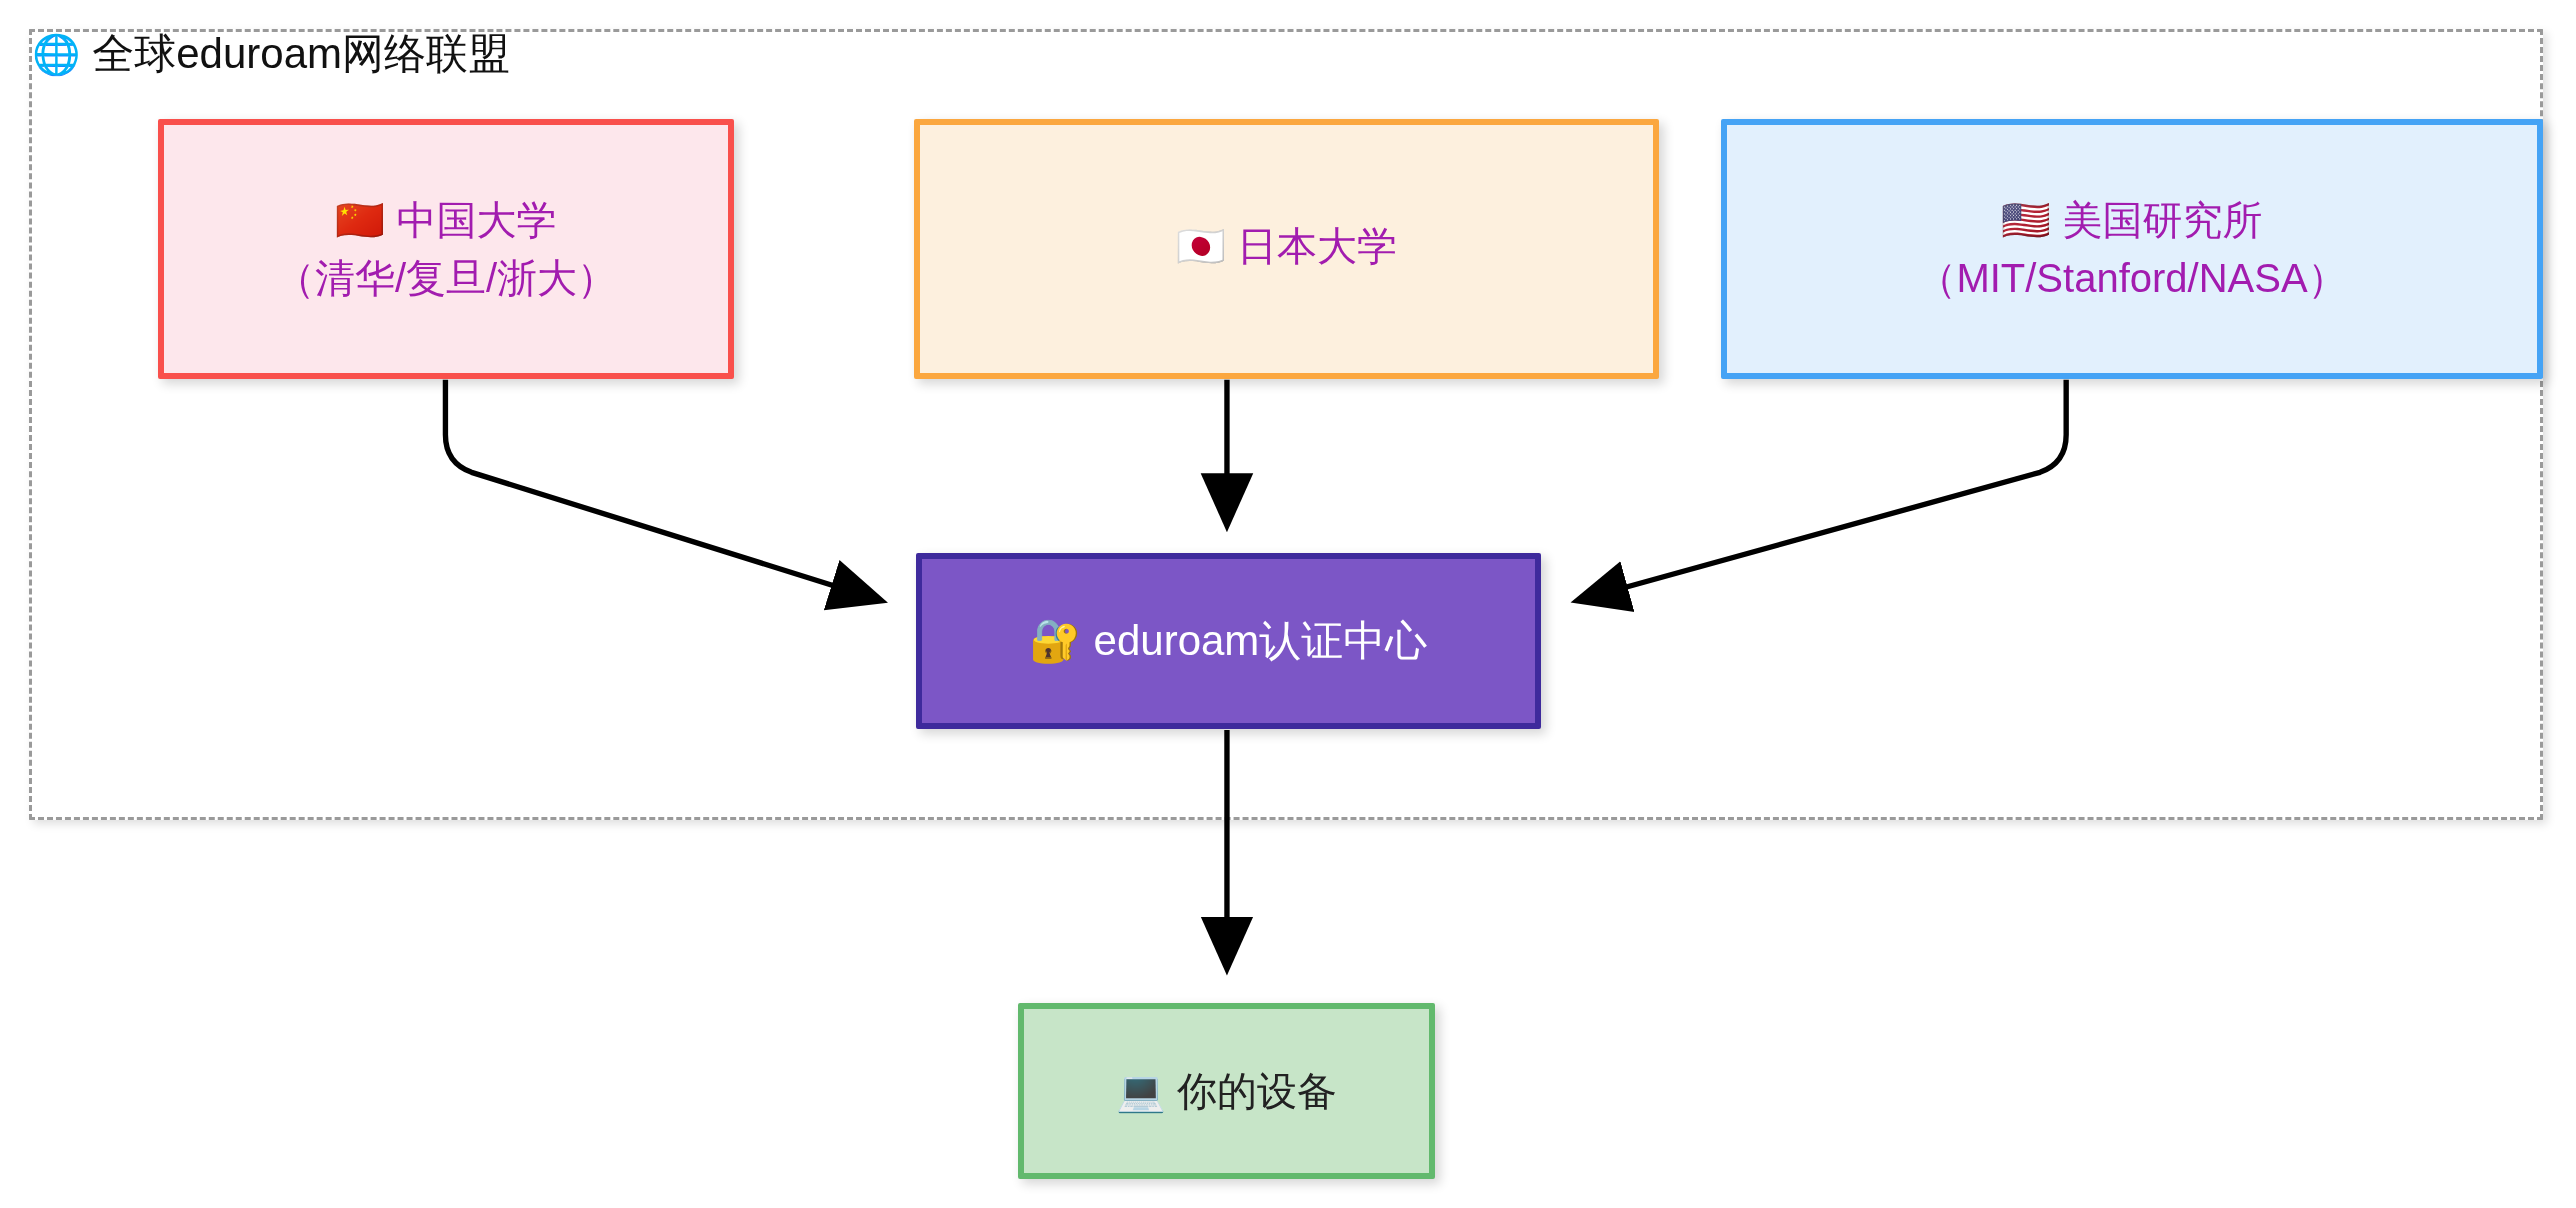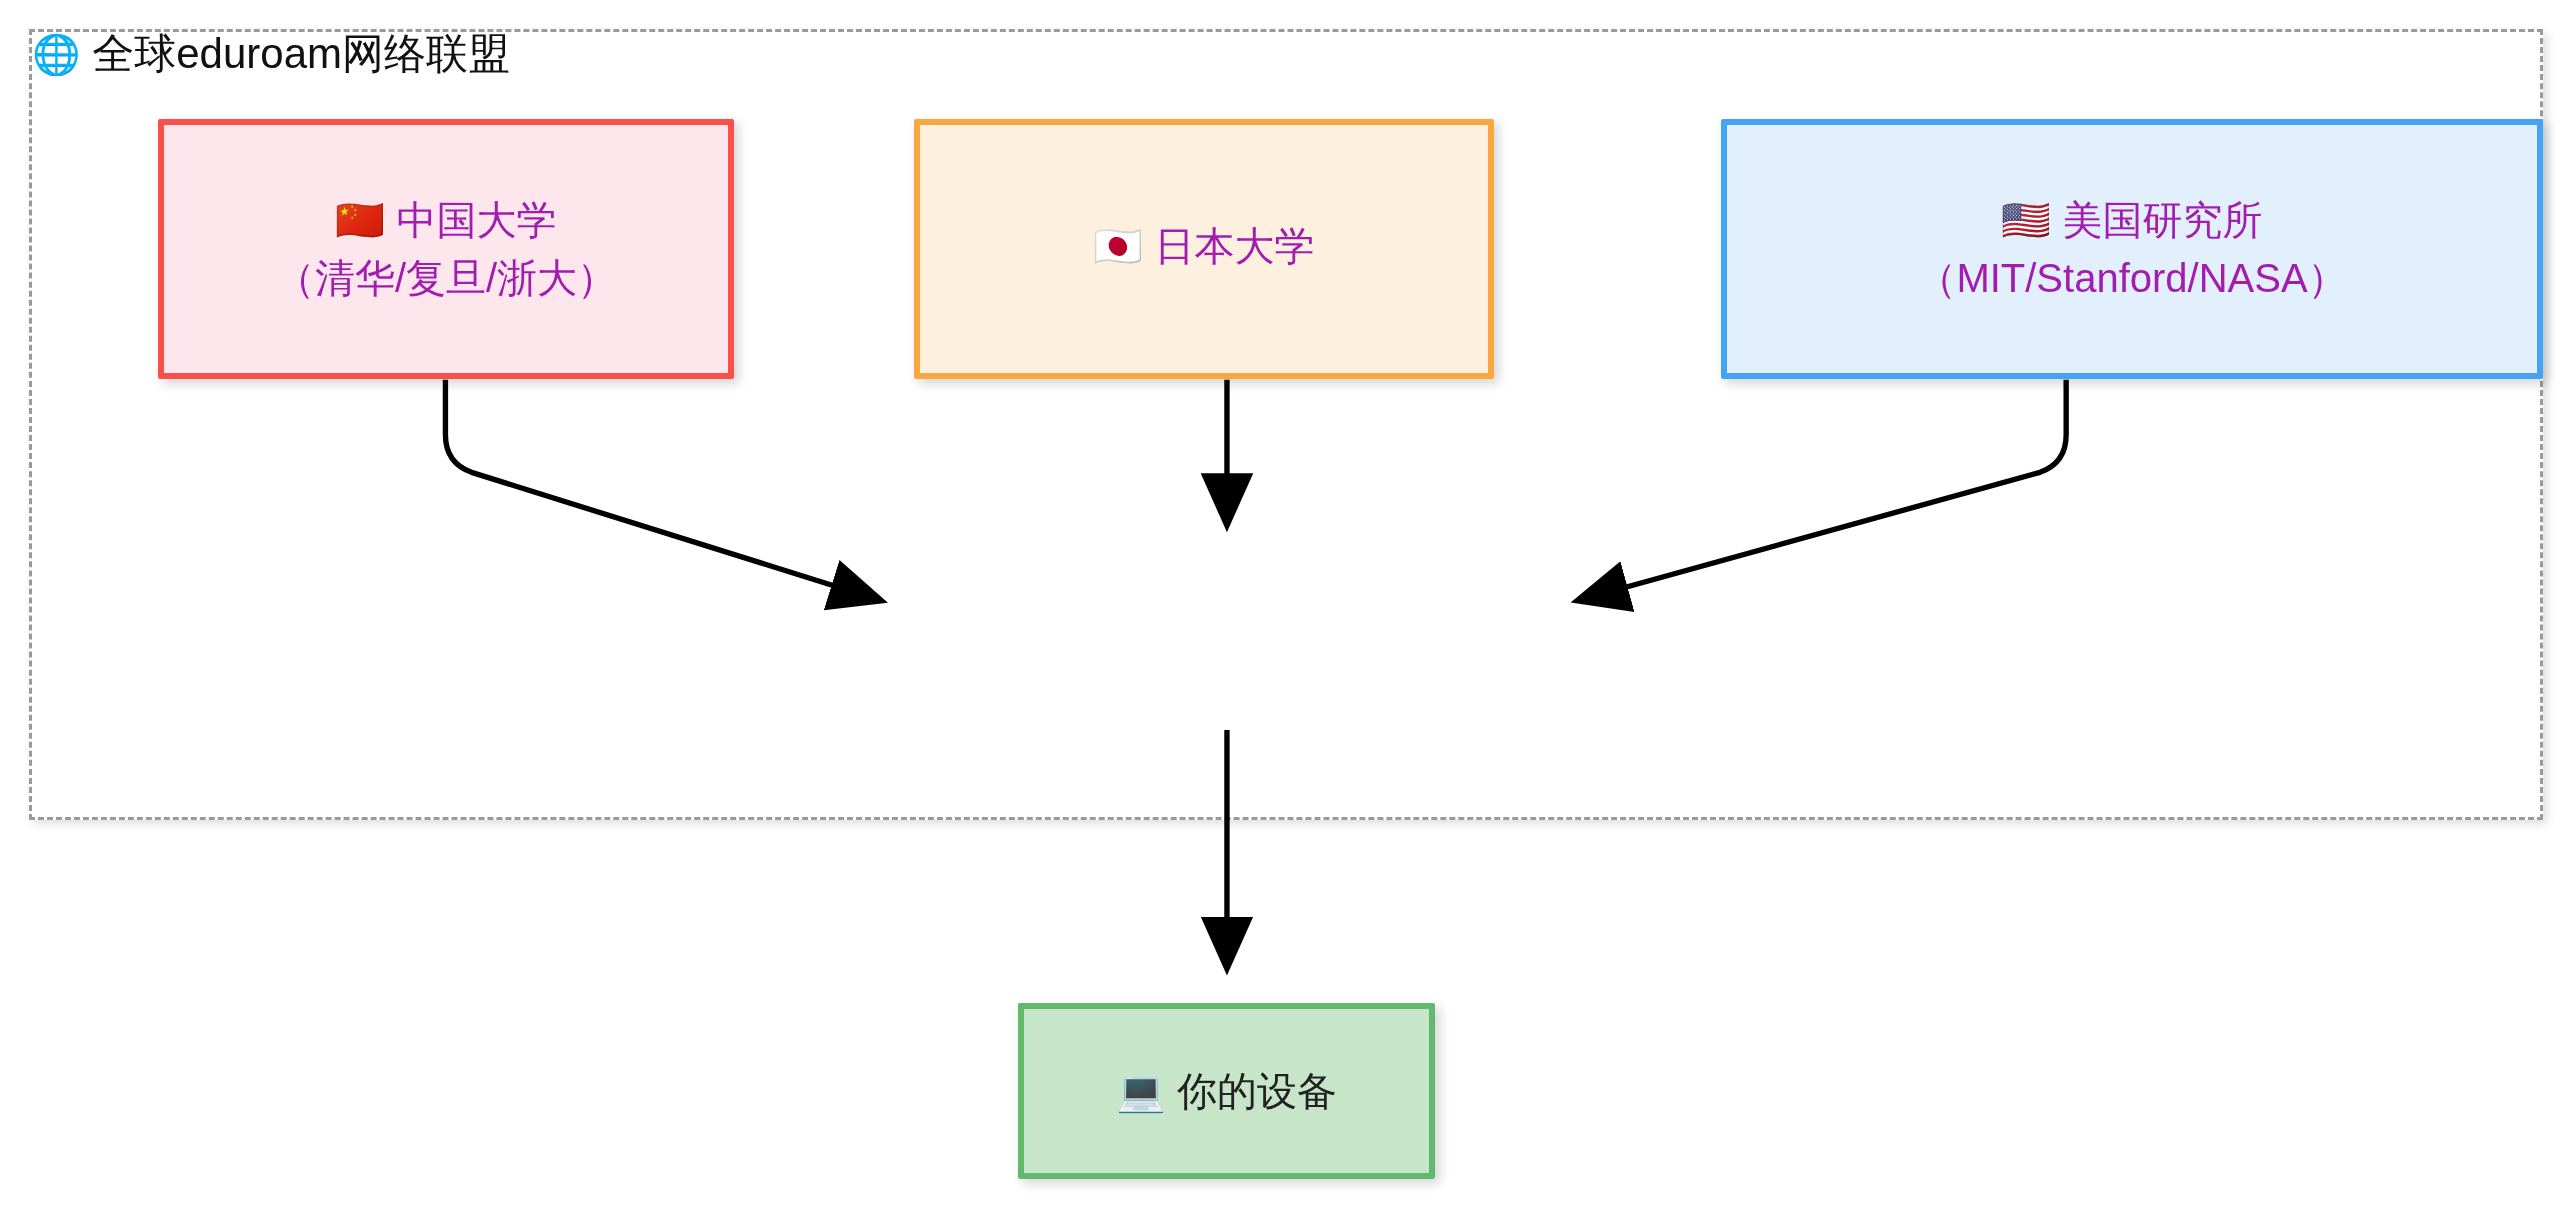--- a/index.html
+++ b/index.html
@@ -80,21 +80,21 @@
   .node-top .line1 { margin-bottom: 5.4px; }
 
   #node-cn {
     left: 158px;
     width: 576px;
     background: #fde7ec;
     border-color: #f9504c;
   }
   #node-jp {
     left: 914px;
-    width: 580px;
+    width: 745px;
     background: #fdf0de;
     border-color: #fba73f;
   }
   #node-us {
     left: 1721px;
     width: 822px;
     background: #e2f0fd;
     border-color: #45a3f5;
   }
 
@@ -181,20 +181,26 @@
   </div>
 
   <div class="node node-top" id="node-us">
     <span class="line line1">
       <span class="emoji">🇺🇸</span>
       <span>美国研究所</span>
     </span>
     <span class="line line2">（MIT/Stanford/NASA）</span>
   </div>
 
+  <div class="node" id="node-auth">
+    <span class="line">
+      <span class="emoji">🔐</span>
+      <span>eduroam认证中心</span>
+    </span>
+  </div>
 
   <div class="node" id="node-device">
     <span class="line">
       <span class="emoji">💻</span>
       <span>你的设备</span>
     </span>
   </div>
 
 </div>
 

